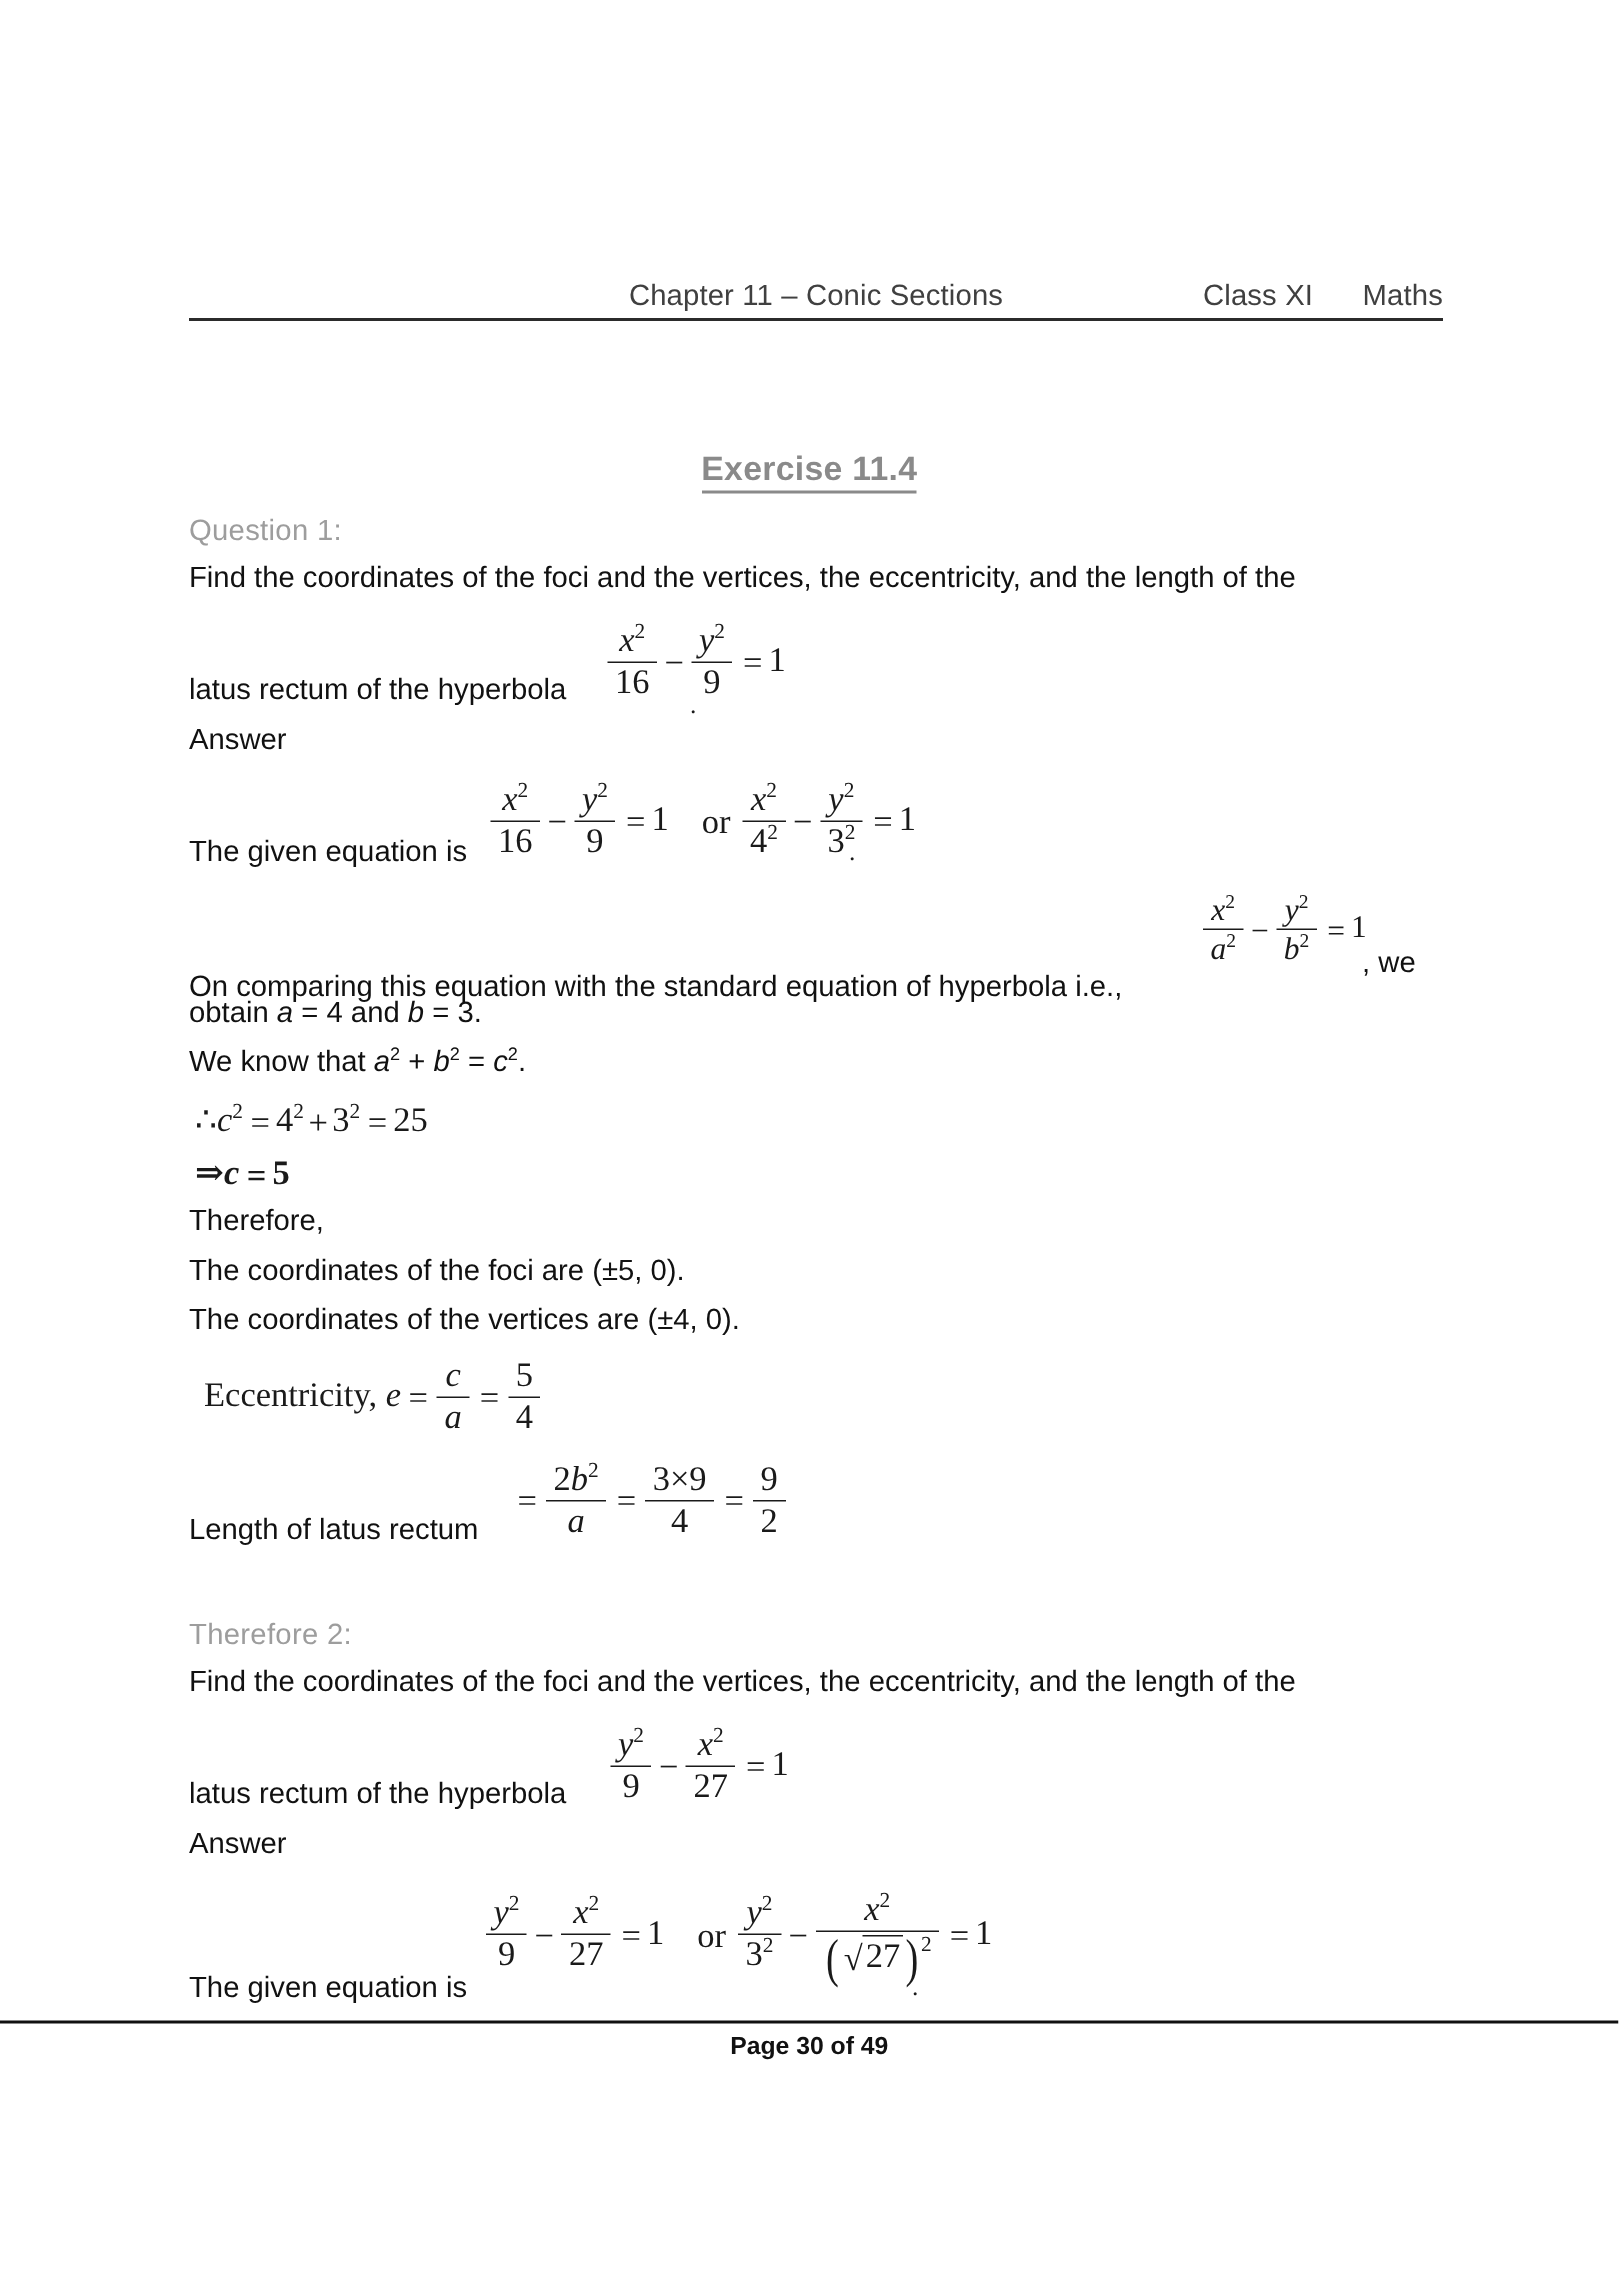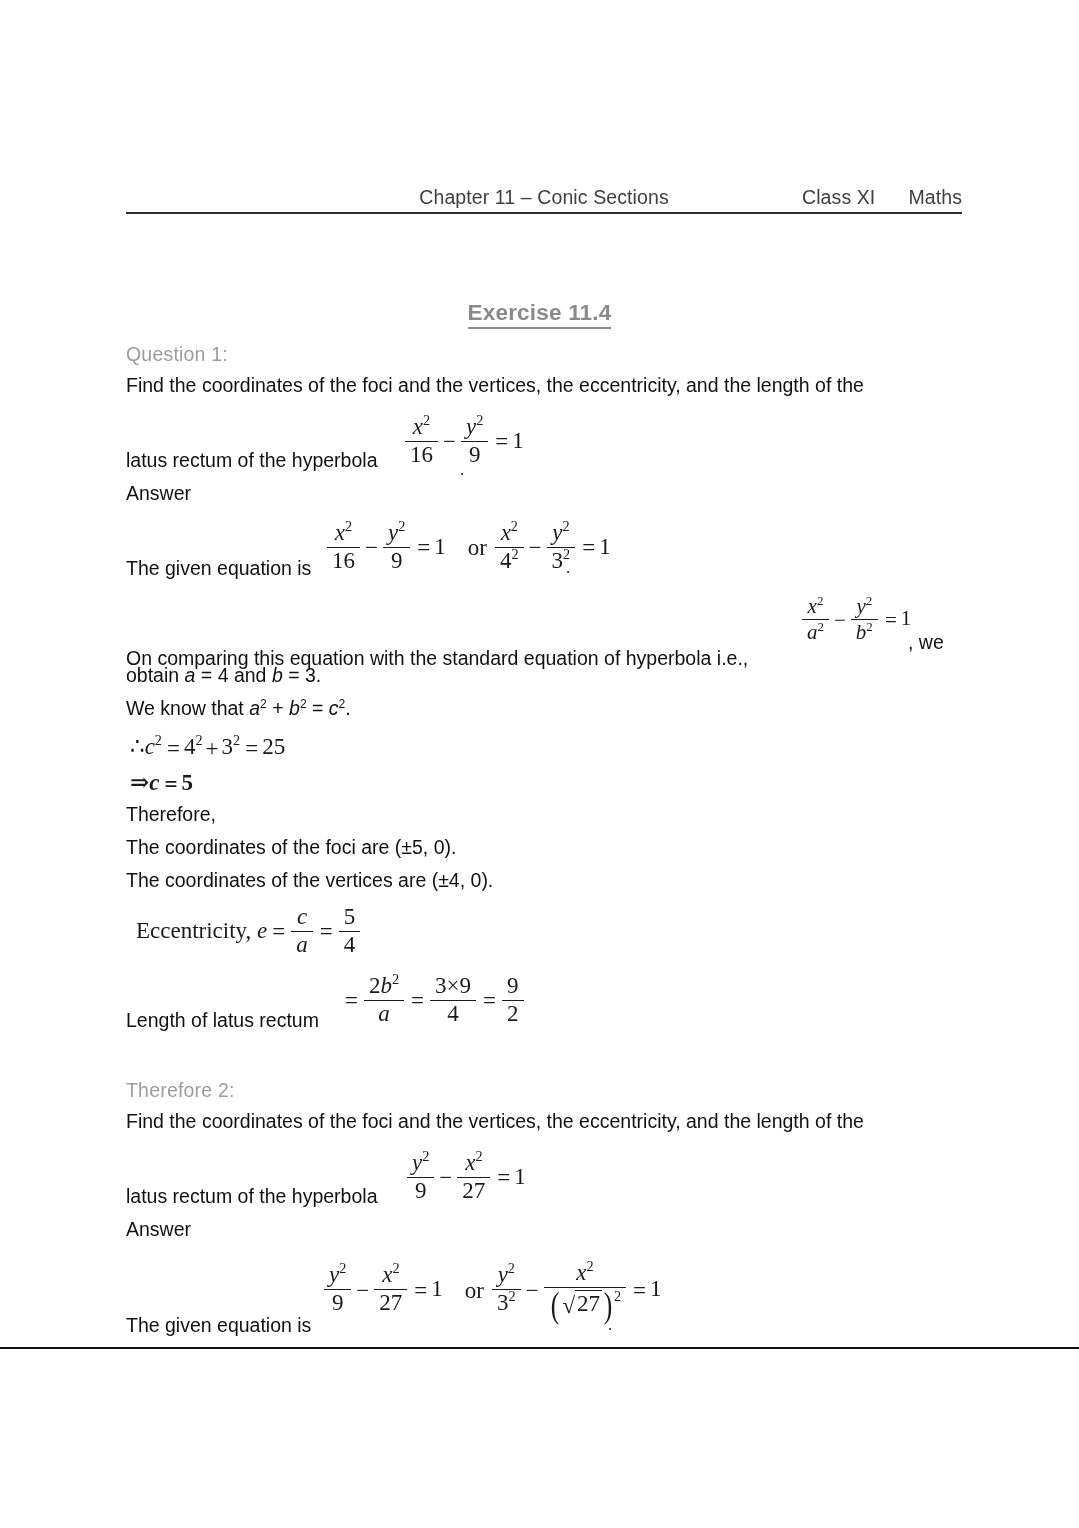--- a/index.html
+++ b/index.html
@@ -335,14 +335,15 @@
       <span class="num"><i class="mi">y</i><sup class="p2">2</sup></span>
       <span class="den"><span>3</span><sup class="p2">2</sup></span>
     </span><span class="op">−</span><span class="frac">
       <span class="num"><i class="mi">x</i><sup class="p2">2</sup></span>
       <span class="den" style="padding-top:2px;"><span class="paren">(</span><span class="sqrt"><span class="radsign">√</span><span class="radicand">27</span></span><span class="paren">)</span><sup class="p2">2</sup></span>
     </span><span class="opeq">=</span><span>1</span>
   </div>
   <div class="math" style="left:608px; top:1315px; font-size:17px;">.</div>
 
   <div class="footer-rule"></div>
+  <div class="footer-text">Page 30 of 49</div>
 
 </div>
 
 </body></html>

